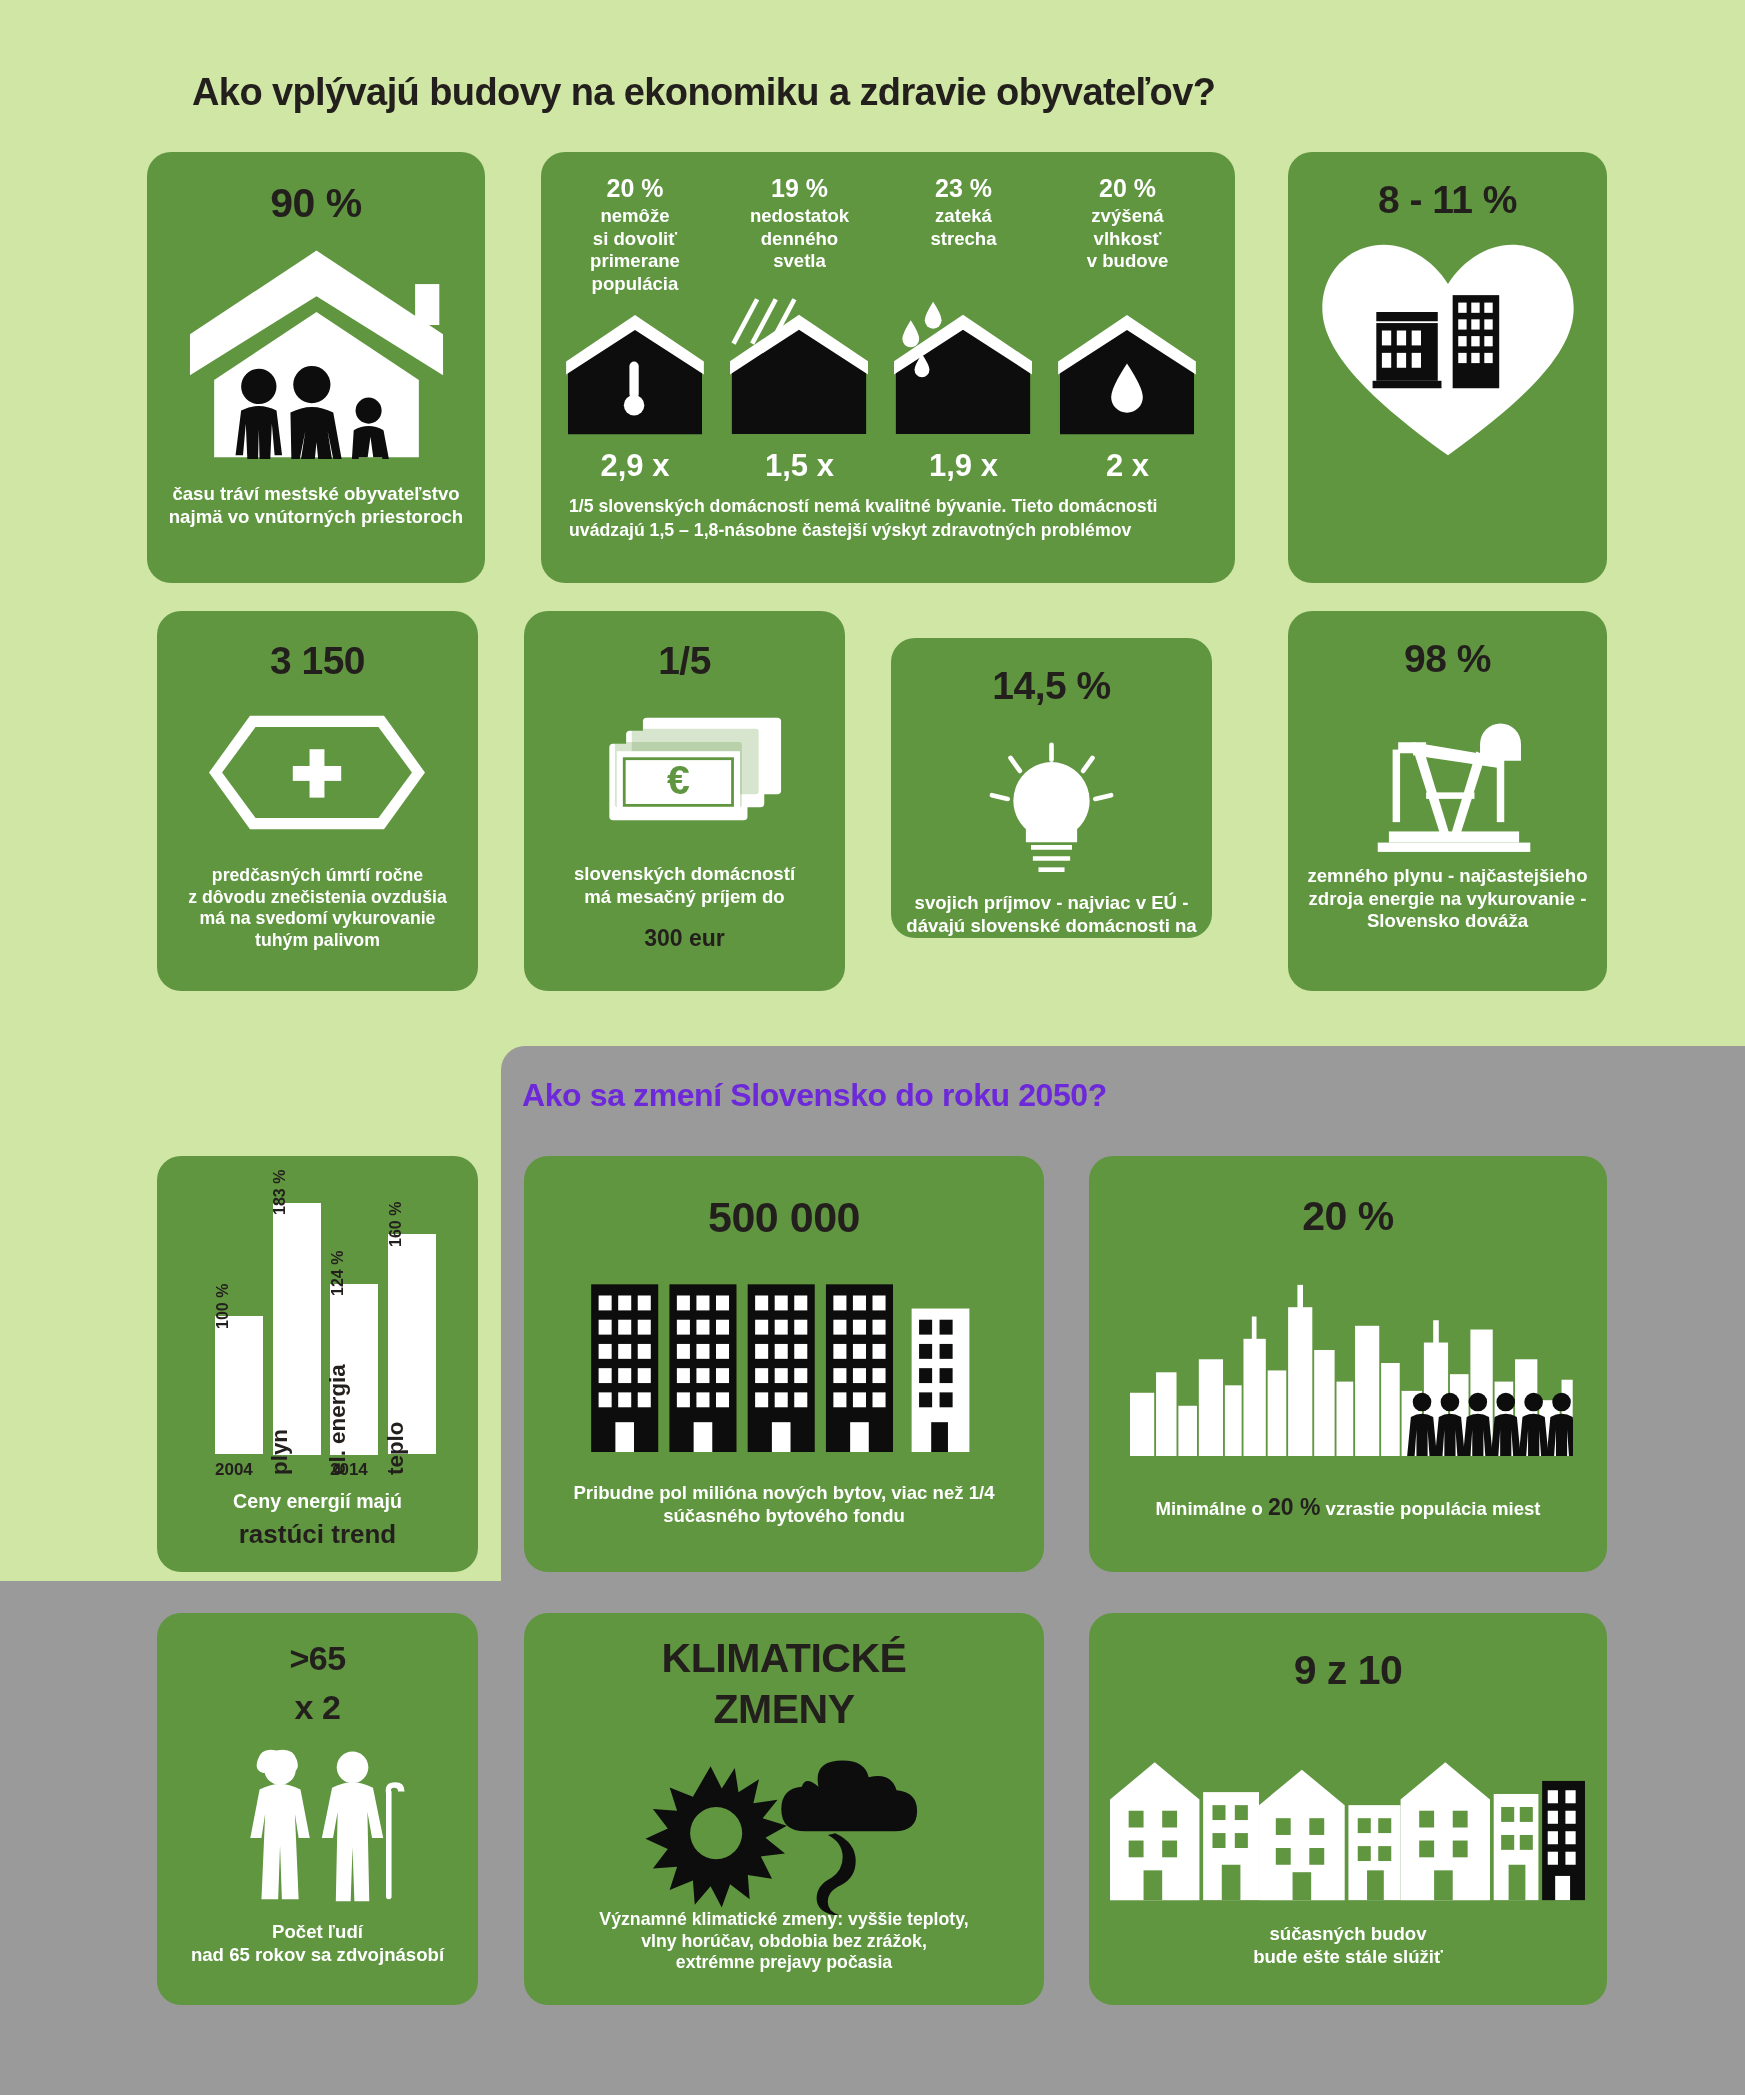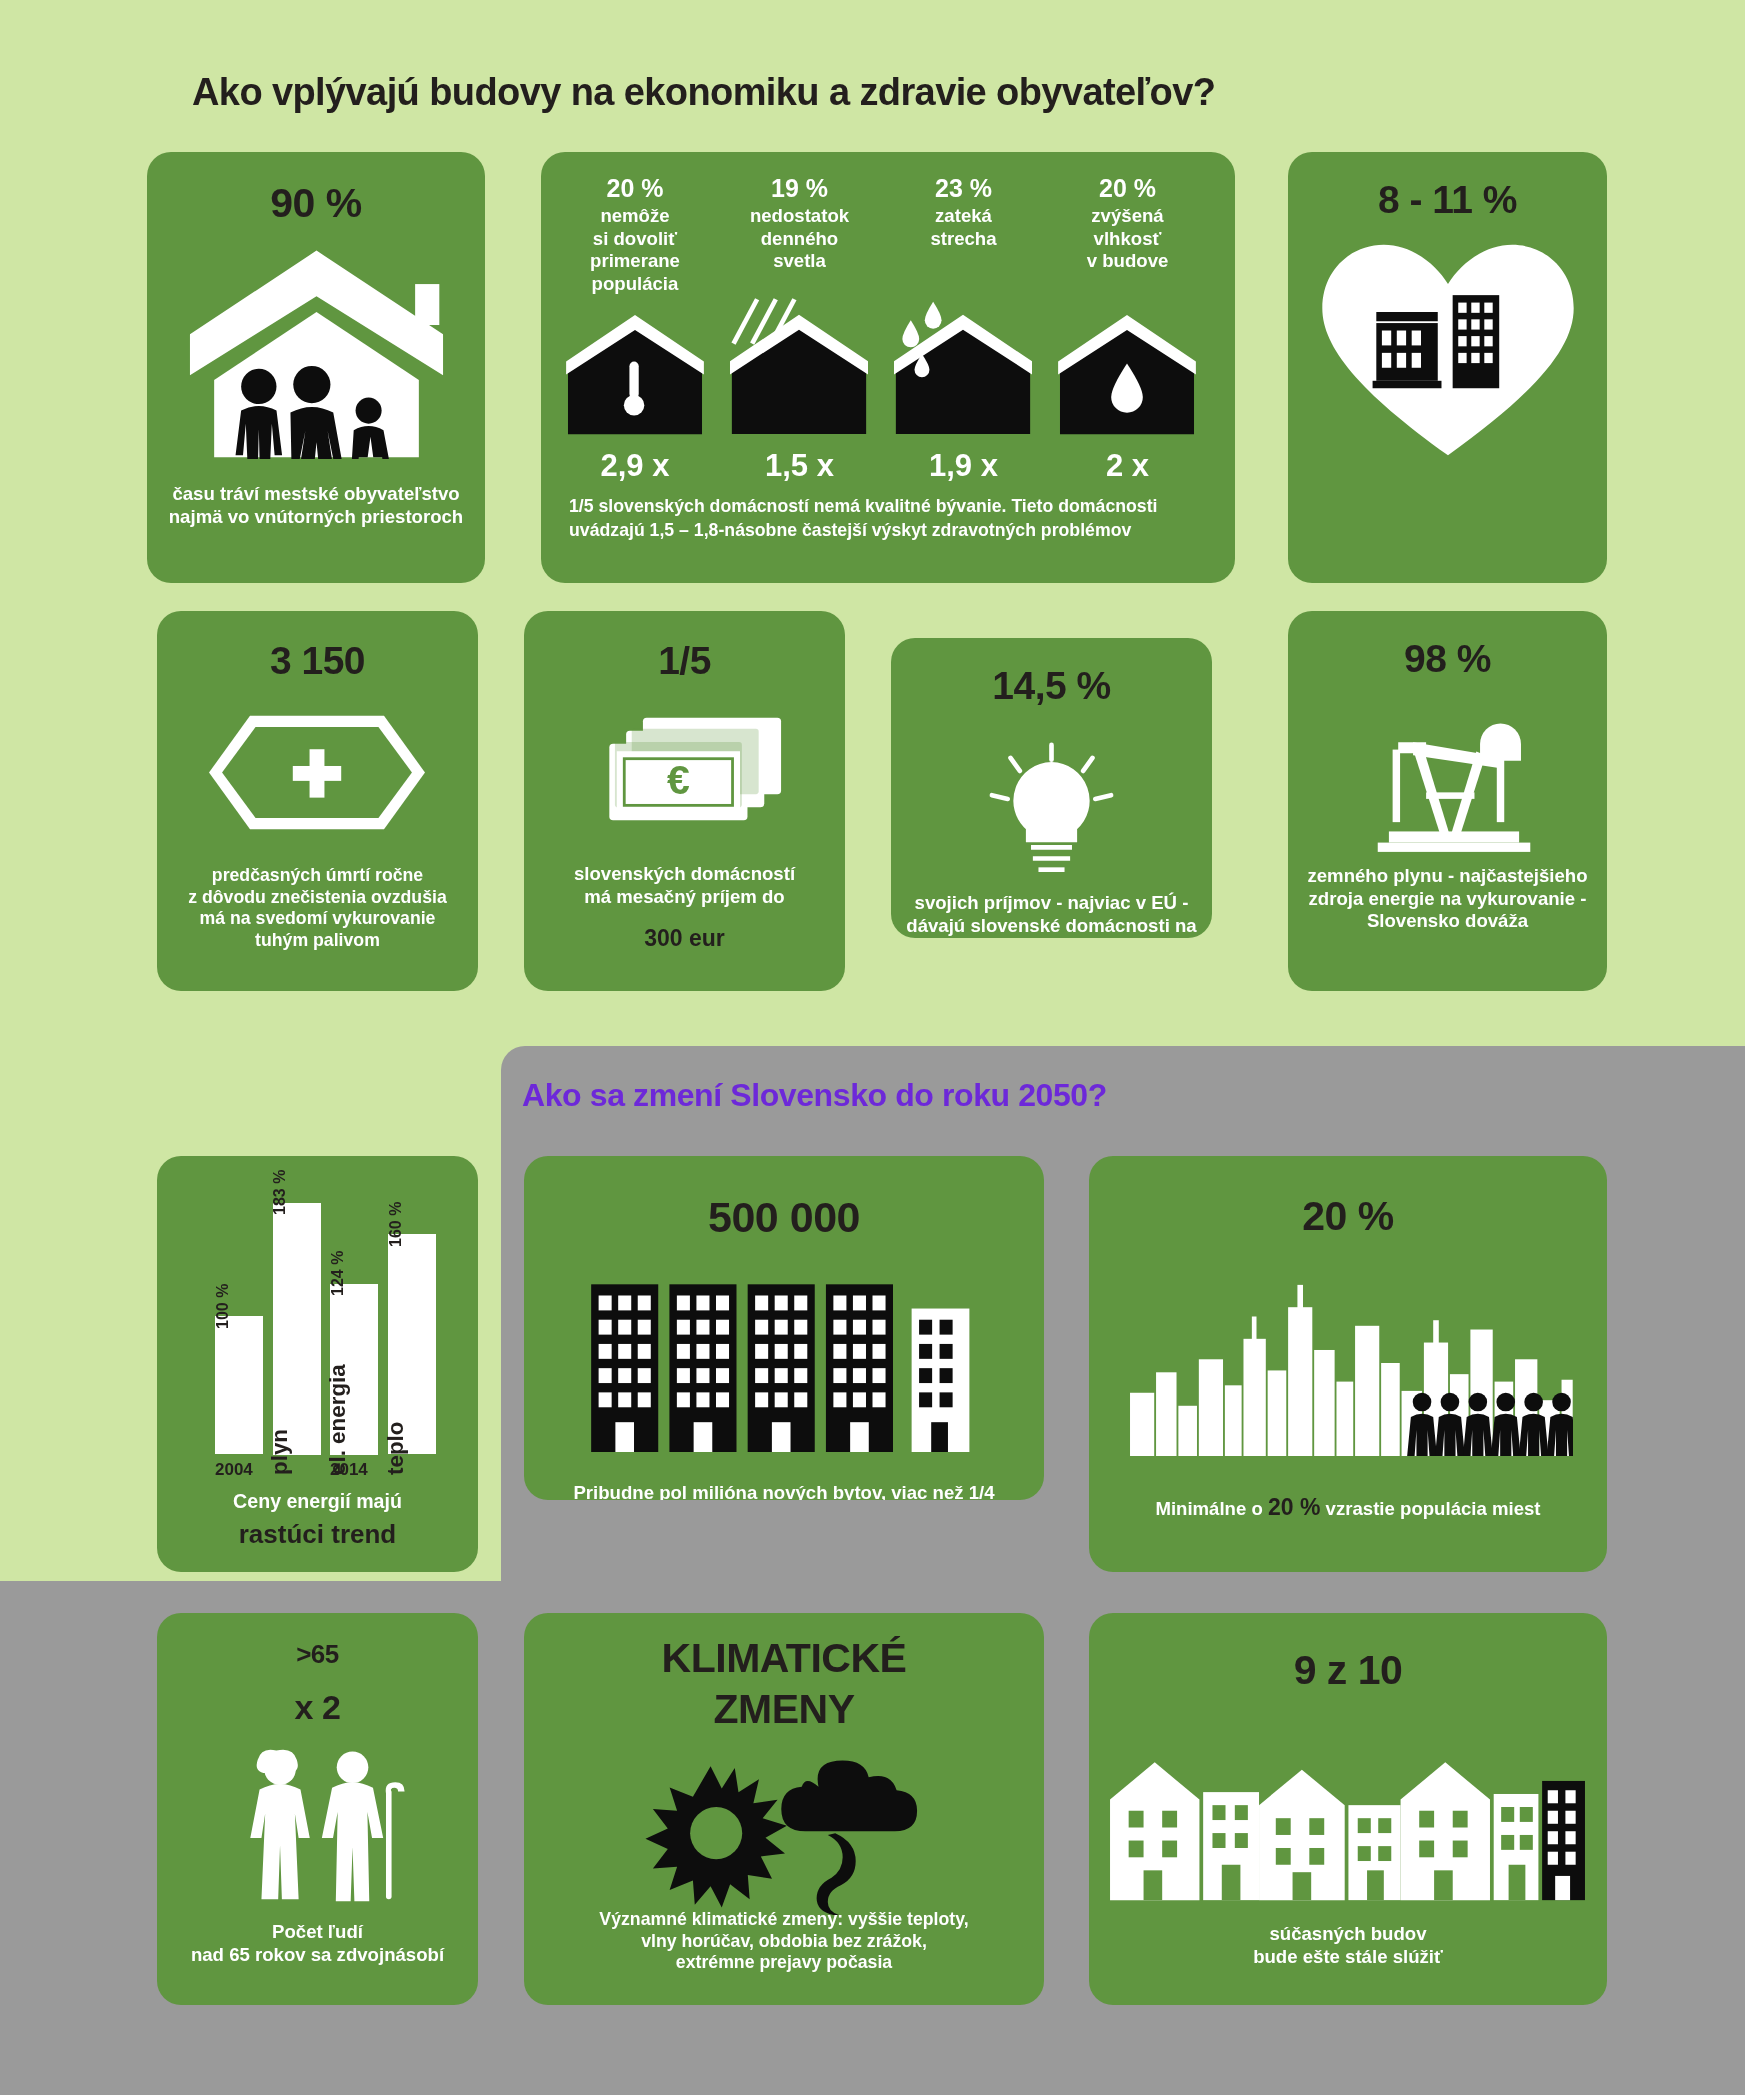--- a/index.html
+++ b/index.html
@@ -342,21 +342,21 @@
 
       <div class="axis-yr" style="left:58px;  top:304px;">2004</div>
       <div class="axis-yr" style="left:173px; top:304px;">2014</div>
     </div>
     <div class="cap" style="top:334px; font-size:19.6px;">
       <div>Ceny energií majú</div>
       <div class="cap-dark" style="font-size:26px; margin-top:4.7px;">rastúci trend</div>
     </div>
   </div>
 
-  <div class="card" style="left:524px; top:1156px; width:520px; height:344px;">
+  <div class="card" style="left:524px; top:1156px; width:520px; height:416px;">
     <div class="big-num" style="top:37px; font-size:43px;">500 000</div>
     <div style="position:absolute; left:67px; top:119px; width:386px; height:177px;">
       <svg viewBox="0 0 414 190" width="386" height="177">
         <g class="k">
           <rect x="0" y="10" width="72" height="180"></rect>
           <rect x="84" y="10" width="72" height="180"></rect>
           <rect x="168" y="10" width="72" height="180"></rect>
           <rect x="252" y="10" width="72" height="180"></rect>
         </g>
         <g fill="#ffffff">
@@ -504,21 +504,21 @@
             </g>
         </g>
       </svg>
     </div>
     <div class="cap" style="top:337px; font-size:18.6px;">
       <span>Minimálne o </span><span class="cap-dark" style="font-size:23px;">20 %</span><span> vzrastie populácia miest</span>
     </div>
   </div>
 
   <div class="card" style="left:157px; top:1613px; width:321px; height:392px;">
-    <div class="big-num" style="top:26px; font-size:26px;">&gt;65</div>
+    <div class="big-num" style="top:26px; font-size:34px;">&gt;65</div>
     <div class="big-num" style="top:75px; font-size:34px;text-align:center;">x 2</div>
     <div style="position:absolute; left:65px; top:132px; width:196px; height:158px;">
       <svg viewBox="0 0 210 170" width="196" height="158">
         <g class="w">
           <path d="M58 6 q18 -4 22 10 q4 12 -6 14 l-30 0 q-10 -2 -6 -14 q4 -14 20 -10z"></path>
           <circle cx="62" cy="26" r="17"></circle>
           <path d="M40 48 q22 -12 44 0 l10 52 -12 0 -4 -26 4 92 -18 0 -2 -58 -2 58 -18 0 4 -92 -4 26 -12 0z"></path>
           <circle cx="140" cy="24" r="17"></circle>
           <path d="M118 46 q22 -12 44 0 l11 54 -12 0 -5 -28 2 96 -16 0 -2 -58 -2 58 -16 0 2 -96 -5 28 -12 0z"></path>
           <rect x="176" y="48" width="6" height="118" rx="3"></rect>

